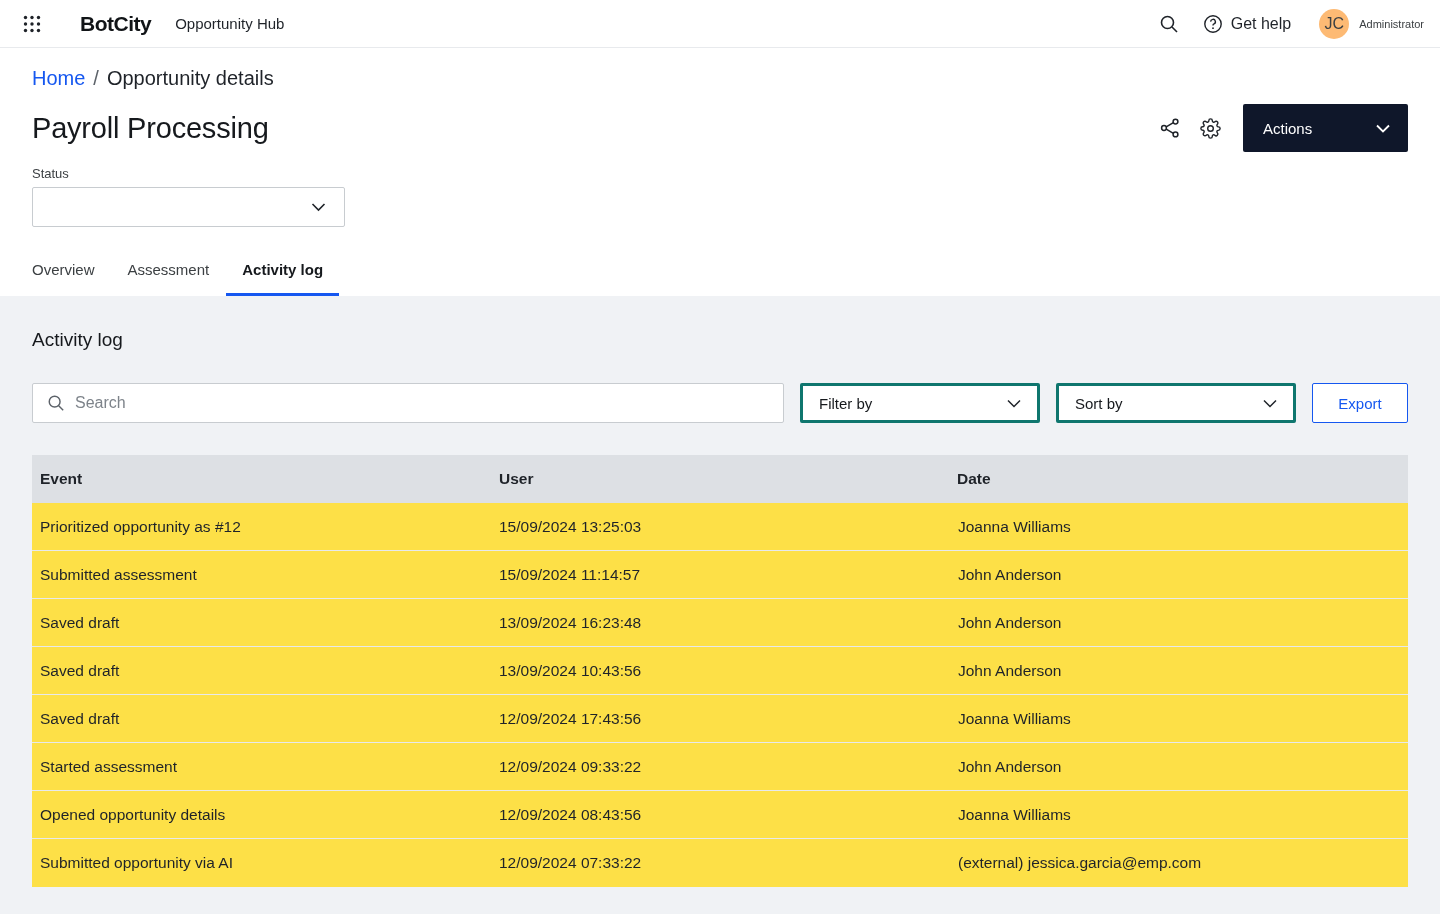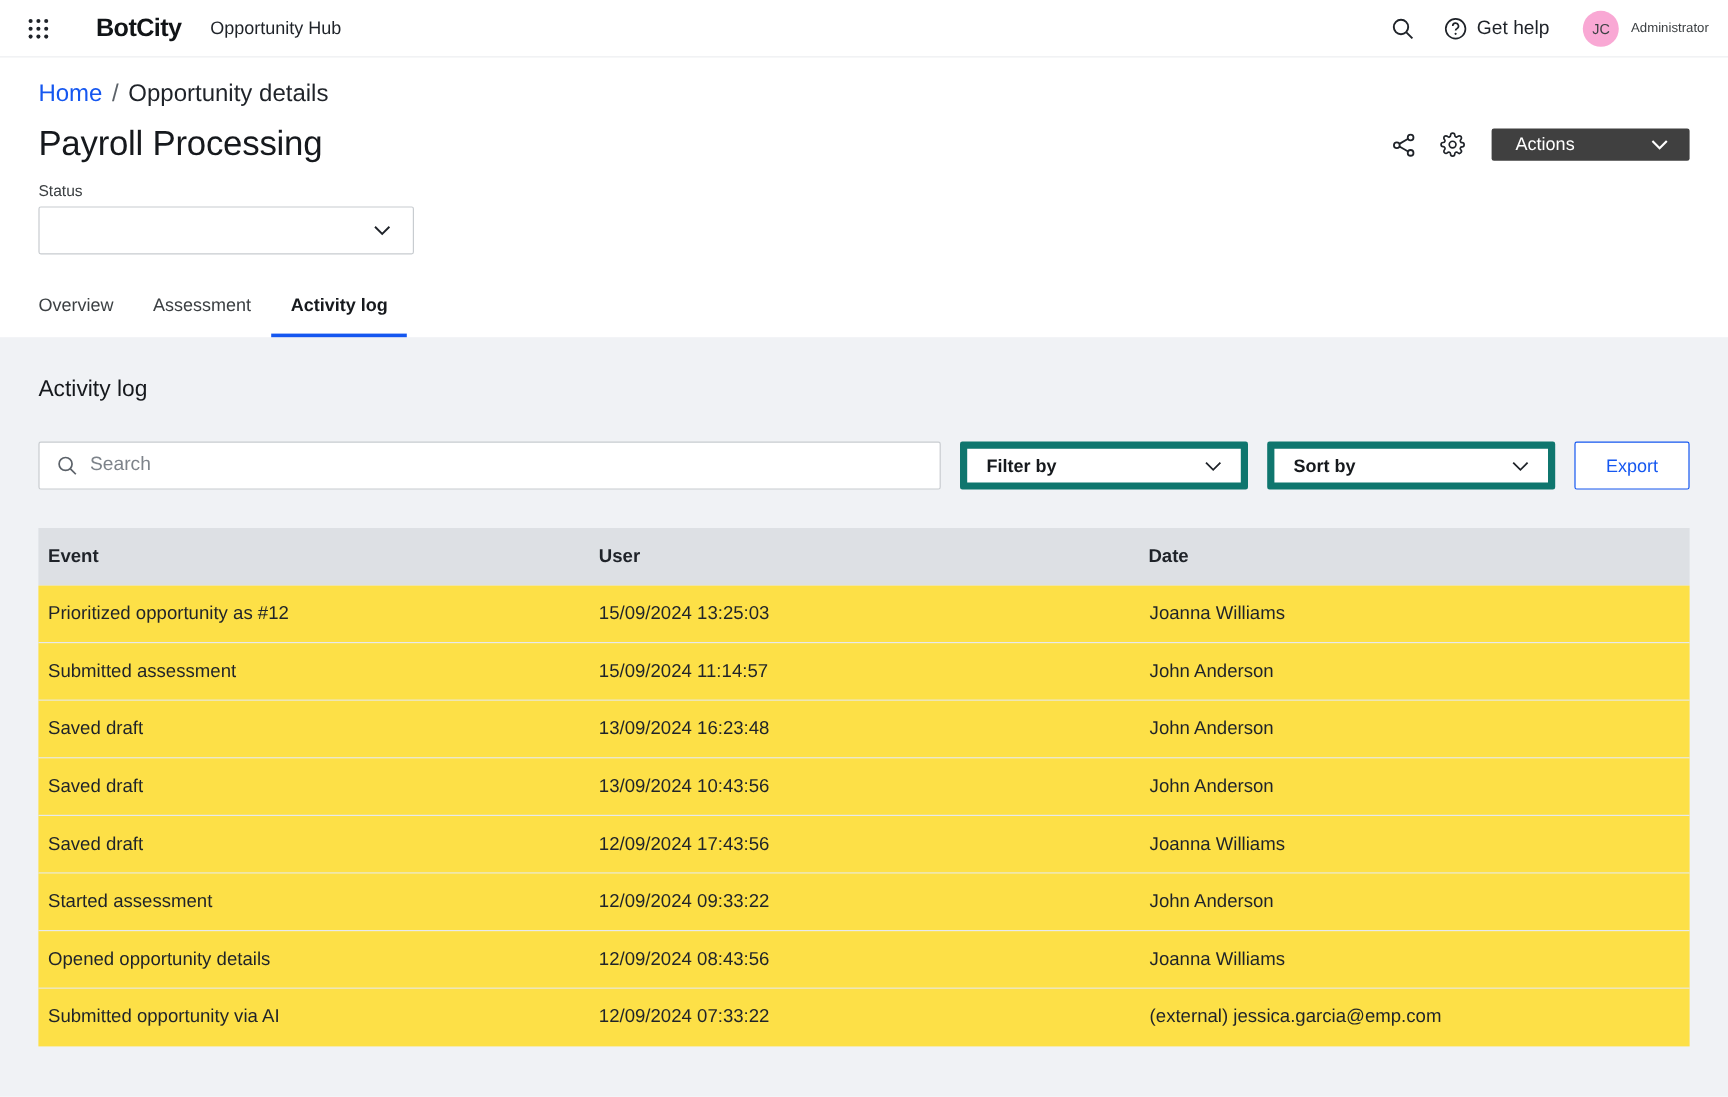--- a/index.html
+++ b/index.html
@@ -28,39 +28,39 @@
     color: #111417;
   }
   .app-subtitle { margin-left: 24px; font-size: 15px; color: #1f2329; }
   .topbar-spacer { flex: 1; }
   .topbar-right { display: flex; align-items: center; gap: 24px; }
   .icon-btn { display: flex; align-items: center; justify-content: center; cursor: pointer; background: none; border: none; }
   .gethelp { display: flex; align-items: center; gap: 8px; font-size: 16px; color: #1f2329; cursor: pointer; }
   .user-chip { display: flex; align-items: center; gap: 10px; margin-left: 4px; cursor: pointer; }
   .avatar {
     width: 30px; height: 30px; border-radius: 50%;
-    background: #f9a8d4; color: #3c4043;
+    background: #fdba74; color: #3c4043;
     display: flex; align-items: center; justify-content: center;
-    font-size: 12px; font-weight: 500;
+    font-size: 16px; font-weight: 500;
   }
   .user-role { font-size: 11px; color: #3c4043; }
 
   
   .page-head { padding: 0 32px; background: #fff; }
   .breadcrumb { padding-top: 19px; font-size: 20px; display: flex; gap: 8px; align-items: center; }
   .breadcrumb a { color: #1557f0; text-decoration: none; cursor: pointer; }
   .breadcrumb .sep { color: #5c6269; }
   .breadcrumb .current { color: #1f2329; }
 
   .title-row { display: flex; align-items: center; margin-top: 14px; }
   .page-title { font-size: 29px; font-weight: 500; color: #16191d; letter-spacing: -0.2px; flex: 1; }
   .title-actions { display: flex; align-items: center; gap: 20px; }
   .actions-btn {
-    width: 165px; height: 27px;
-    background: #404040; color: #fff;
+    width: 165px; height: 48px;
+    background: #0f172a; color: #fff;
     border: none; border-radius: 2px;
     font-size: 15px; font-family: inherit;
     display: flex; align-items: center; justify-content: space-between;
     padding: 0 18px 0 20px; cursor: pointer; margin-left: 2px;
   }
 
   .status-block { margin-top: 14px; }
   .status-label { font-size: 13px; color: #3c4043; }
   .status-select {
     margin-top: 6px;
@@ -101,23 +101,23 @@
     background: #fff; border: 1px solid #c8ccd0; border-radius: 2px;
     display: flex; align-items: center; padding: 0 14px; gap: 10px;
   }
   .search-box input {
     border: none; outline: none; flex: 1;
     font-size: 16px; font-family: inherit; color: #191c1f; background: transparent;
   }
   .search-box input::placeholder { color: #7d838a; }
   .dropdown {
     width: 240px; height: 40px;
-    background: #fff; border: 6px solid #0f766e; border-radius: 2px;
+    background: #fff; border: 3px solid #0f766e; border-radius: 2px;
     display: flex; align-items: center; justify-content: space-between;
-    padding: 0 16px; font-size: 15px; color: #16191d; cursor: pointer; font-weight: bold;
+    padding: 0 16px; font-size: 15px; color: #16191d; cursor: pointer;
   }
   .export-btn {
     width: 96px; height: 40px;
     background: #fff; border: 1px solid #1557f0; border-radius: 2px;
     color: #1557f0; font-size: 15px; font-family: inherit; cursor: pointer;
   }
 
   
   .table { margin-top: 32px; width: 100%; }
   .trow { display: flex; height: 48px; align-items: center; }

